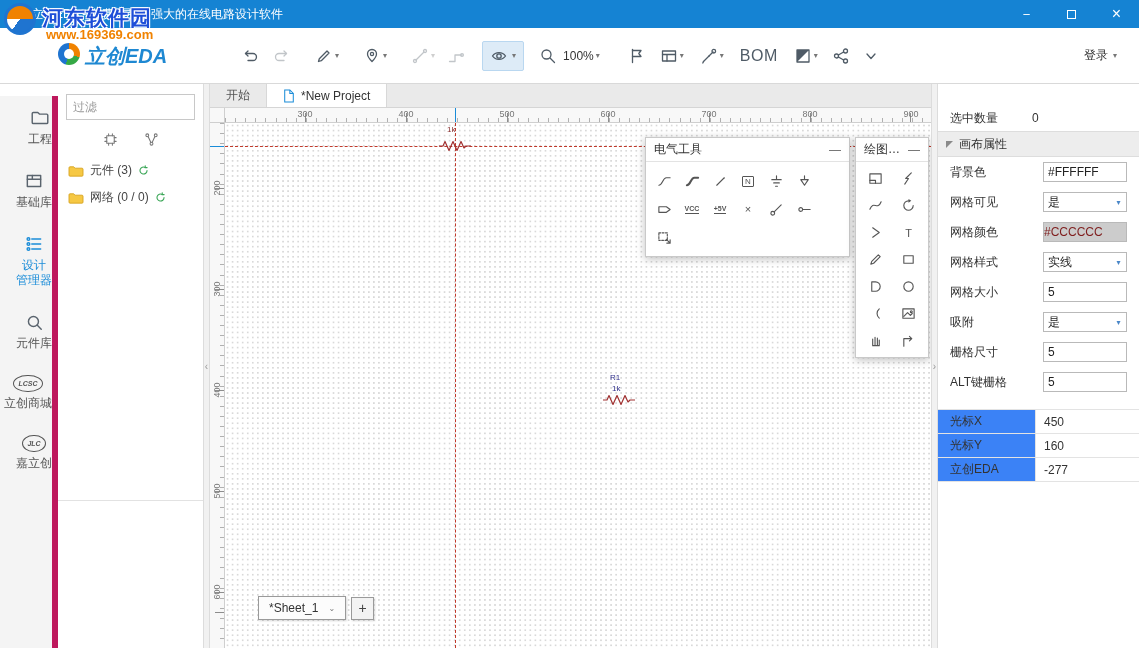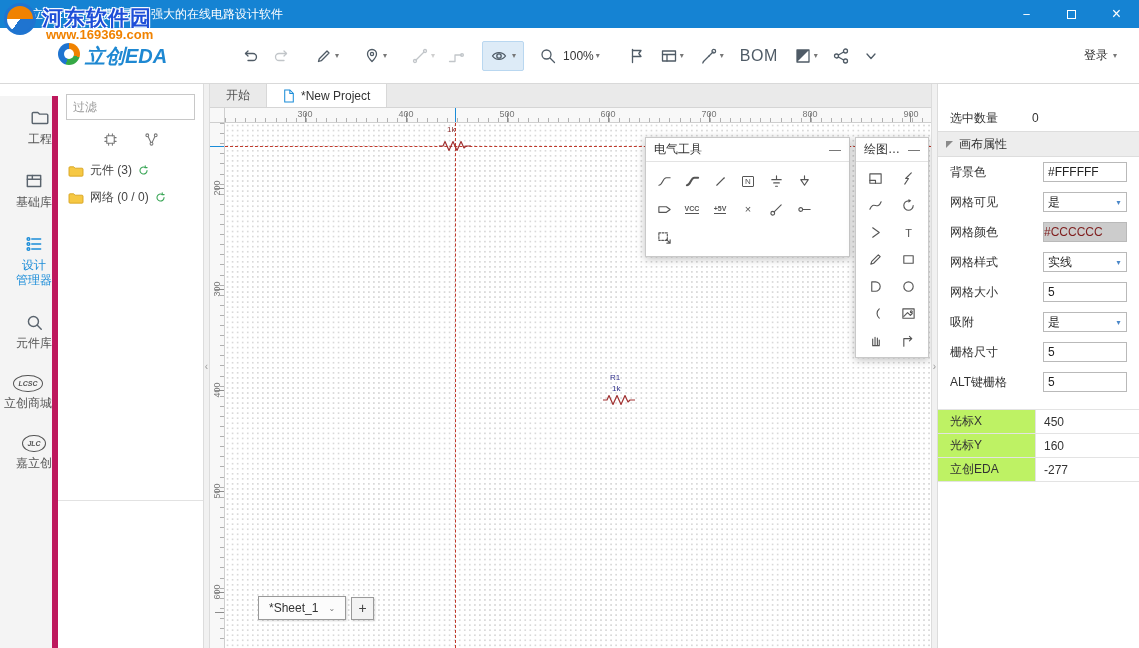--- a/index.html
+++ b/index.html
@@ -120,21 +120,21 @@
   .collapse-tri { width:0; height:0; border-top:7px solid #8a8a8a; border-right:7px solid transparent; }
   .prop-row { height:30px; display:flex; align-items:center; padding:0 12px; }
   .prop-label { font-size:12px; color:#333; flex:1; }
   .prop-input { width:84px; height:20px; border:1px solid #b9b9b9; font-size:12px; padding:0 4px; color:#222; background:#fff; }
   .prop-select { width:84px; height:20px; border:1px solid #b9b9b9; display:flex; align-items:center; background:#fff; }
   .psv { flex:1; padding-left:4px; font-size:12px; color:#222; }
   .psa { width:15px; text-align:center; color:#4a87c8; font-size:8px; }
   .prop-color { width:84px; height:20px; border:1px solid #b9b9b9; font-size:12px; color:#7f1d1d; display:flex; align-items:center; }
   .cursor-table { margin-top:12px; border-top:1px solid #e3e3e3; }
   .cursor-row { height:24px; display:flex; align-items:stretch; border-bottom:1px solid #e3e3e3; font-size:12px; color:#333; }
-  .cursor-label { width:97px; display:flex; align-items:center; padding-left:12px; background:#bef264; }
+  .cursor-label { width:97px; display:flex; align-items:center; padding-left:12px; background:#3b82f6; }
   .cursor-value { flex:1; display:flex; align-items:center; padding-left:8px; border-left:1px solid #e3e3e3; }
 </style>
 </head>
 <body>
 
 <div id="app">
 
   <div class="titlebar">
     <div class="app-icon"></div>
     <span class="tb-title">立创EDA - 免费, 易用, 强大的在线电路设计软件</span>

